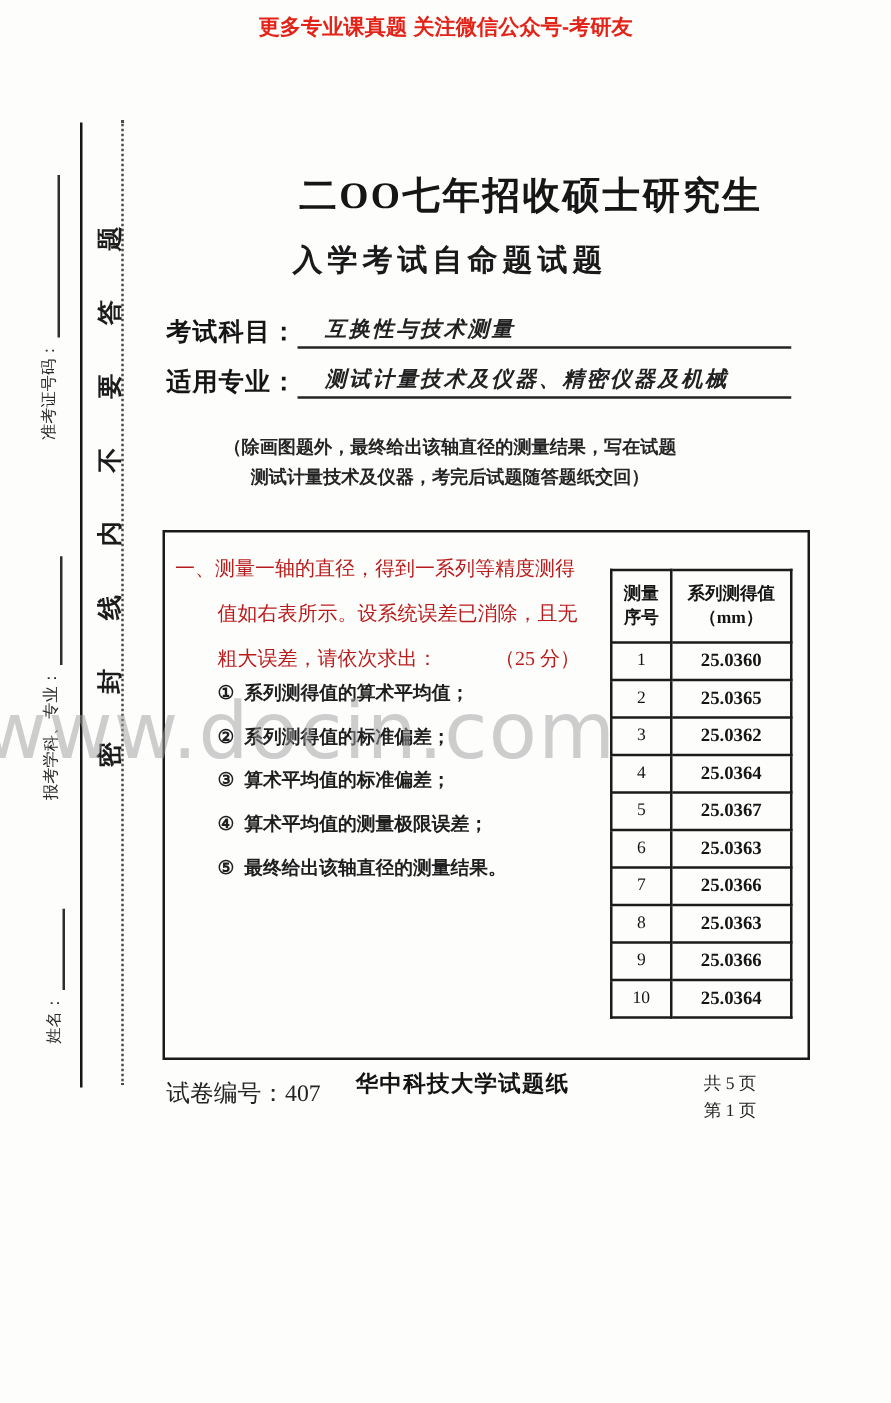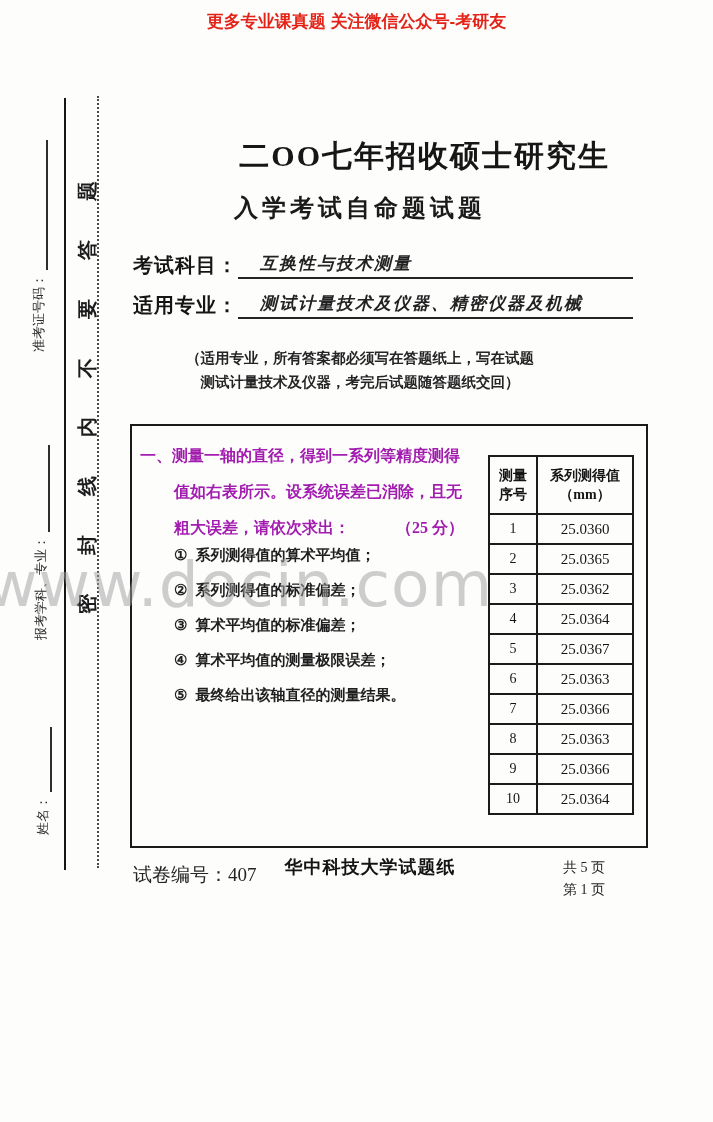--- a/index.html
+++ b/index.html
@@ -83,42 +83,42 @@
     text-align:center;font-size:14.5px;line-height:24px;
     color:#252525;font-weight:bold;
   }
   
   .qbox{
     position:absolute;left:130px;top:424px;width:514px;height:420px;
     border:2px solid #1a1a1a;
   }
   .qtext{
     position:absolute;left:8px;top:12px;width:348px;
-    font-size:16px;font-weight:bold;line-height:36px;color:#a21caf;
+    font-size:16px;font-weight:normal;line-height:36px;color:#b91c1c;
   }
   .qline{white-space:nowrap;}
   .qline.indent{padding-left:34px;}
   .score{margin-left:46px;}
   .qitems{position:absolute;left:42px;top:112px;width:330px;
     font-size:15px;font-weight:bold;line-height:35px;color:#1f1f1f;}
   .qitem{white-space:nowrap;}
   .qitem .marker{margin-right:8px;}
   
   .mtable{
     position:absolute;left:356px;top:29px;
     border-collapse:collapse;table-layout:fixed;
   }
   .mtable td{
     border:2px solid #1b1b1b;
     text-align:center;vertical-align:middle;
     color:#151515;
   }
   .mtable .hcell{font-size:14px;font-weight:bold;height:54px;line-height:19px;}
   .mtable .ncell{font-size:14px;width:44px;height:26px;}
-  .mtable .vcell{font-size:15px;font-weight:normal;width:92px;margin-top:32px;}
+  .mtable .vcell{font-size:15px;font-weight:bold;width:92px;margin-top:32px;}
   
   .watermark{
     position:absolute;left:-14px;top:548px;width:760px;
     font-family:"DejaVu Sans", sans-serif;
     font-size:63px;letter-spacing:1px;
     color:#9f9f9f;opacity:0.5;
     pointer-events:none;z-index:6;white-space:nowrap;
   }
   
   .footer-no{position:absolute;left:133px;top:862px;font-size:19px;color:#242424;}
@@ -157,21 +157,21 @@
   <div class="field-row" style="top:252px;">
     <span class="lbl">考试科目：</span>
     <span class="val">互换性与技术测量</span>
   </div>
   <div class="field-row" style="top:292px;">
     <span class="lbl">适用专业：</span>
     <span class="val">测试计量技术及仪器、精密仪器及机械</span>
   </div>
 
   <div class="notice">
-    <div>（适用专业，所有答案都必须写在答题纸上，写在试题</div>
+    <div>（除画图题外，最终给出该轴直径的测量结果，写在试题</div>
     <div>测试计量技术及仪器，考完后试题随答题纸交回）</div>
   </div>
 
   <div class="qbox">
     <div class="qtext">
       <div class="qline"><span>一、</span><span>测量一轴的直径，得到一系列等精度测得</span></div>
       <div class="qline indent">值如右表所示。设系统误差已消除，且无</div>
       <div class="qline indent"><span>粗大误差，请依次求出：</span><span class="score">（25 分）</span></div>
     </div>
 

